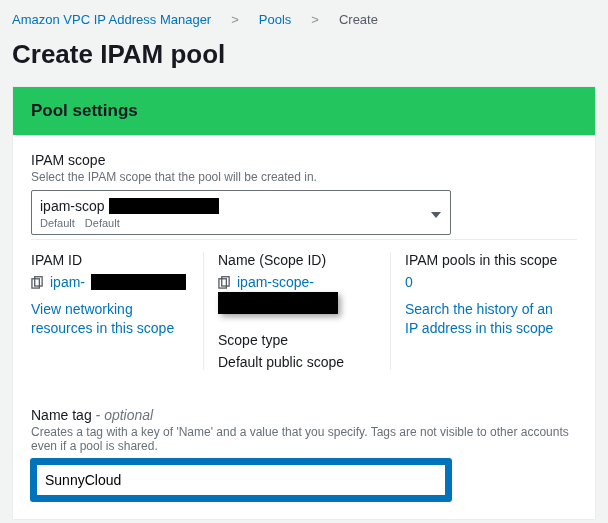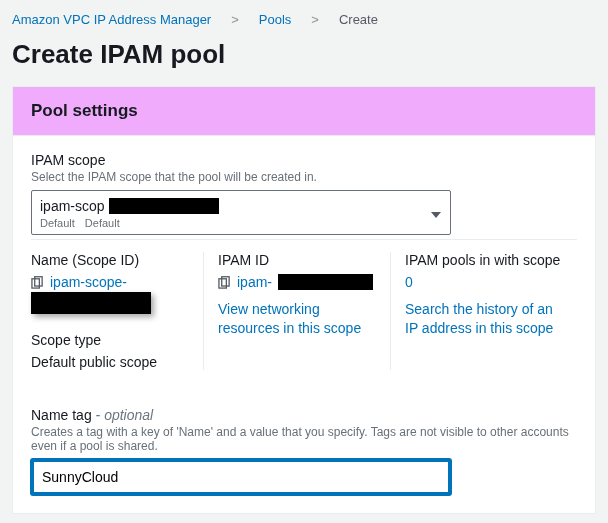--- a/index.html
+++ b/index.html
@@ -3,21 +3,21 @@
 <meta charset="utf-8">
 <style>
   html,body{margin:0;padding:0;font-family:"Amazon Ember","Helvetica Neue",Arial,sans-serif;color:#16191f;background:#f2f3f3;font-size:14px}
   a{color:#0073bb;text-decoration:none;cursor:pointer}
   .page{width:608px;box-sizing:border-box;padding:8px 12px 18px 12px}
   .breadcrumb{font-size:13px;color:#545b64;padding:4px 0 10px 0;display:flex;align-items:center;gap:20px;flex-wrap:wrap}
   .bc-sep{color:#879596}
   .bc-current{color:#545b64}
   h1.page-title{font-size:26px;font-weight:700;margin:2px 0 16px 0;color:#16191f}
   .panel{background:#fff;border:1px solid #eaeded}
-  .panel-header{background:#f0abfc;border-bottom:1px solid #eaeded;padding:14px 18px;font-size:17px;font-weight:700}
+  .panel-header{background:#22c55e;border-bottom:1px solid #eaeded;padding:14px 18px;font-size:17px;font-weight:700}
   .panel-body{padding:14px 18px 18px 18px}
   .field-label{font-size:14px;font-weight:400;margin-top:2px}
   .field-hint{font-size:12px;color:#687078;margin-top:2px}
   .select-wrap{margin-top:6px;position:relative;cursor:pointer}
   .select-box{border:1px solid #687078;border-radius:2px;padding:6px 30px 4px 8px;line-height:1.3}
   .select-main{font-size:14px;color:#16191f;display:flex;align-items:center;gap:4px}
   .select-sub{font-size:11px;color:#687078;display:flex;gap:10px;margin-top:1px}
   .redact{display:inline-block;background:#000;height:14px;vertical-align:middle}
   .caret{position:absolute;right:10px;top:50%;transform:translateY(-50%)}
   .exp-header{display:flex;align-items:center;gap:6px;font-weight:700;font-size:14px;margin:18px 0 8px 0;cursor:pointer;user-select:none}
@@ -25,21 +25,21 @@
   .cols{display:flex;gap:0}
   .col{flex:1;padding-right:14px}
   .col+.col{border-left:1px solid #eaeded;padding-left:14px}
   .col .col-label{font-size:14px;color:#16191f;margin-bottom:6px}
   .val-row{display:flex;align-items:center;gap:6px;font-size:14px}
   .copy-icon{width:13px;height:13px;display:inline-block;color:#545b64}
   .col-link{color:#0073bb;font-size:14px;display:block;margin-top:10px;line-height:1.35}
   .num{color:#0073bb}
   .section-block{margin-top:37px}
   .opt{color:#6e7680;font-style:italic;font-weight:400}
-  input.text-input{width:100%;box-sizing:border-box;border:3px solid #4d7c0f;border-radius:2px;padding:7px 8px;font-size:14px;font-family:inherit;margin-top:6px}
+  input.text-input{width:100%;box-sizing:border-box;border:6px solid #4d7c0f;border-radius:2px;padding:7px 8px;font-size:14px;font-family:inherit;margin-top:6px}
   input.text-input.focused{border-color:#0073bb;box-shadow:0 0 0 1px #0073bb}
   input.text-input::placeholder{color:#687078;font-style:italic}
   .scope-type-val{font-size:14px;margin-top:4px;color:#16191f}
   .black-box{background:#000;display:block;box-shadow:3px 3px 6px rgba(0,0,0,.35)}
 </style>
 </head>
 <body>
 
 <div class="page">
 
@@ -77,52 +77,52 @@
               </svg>
           </span>
         </div>
       </div>
 
       <hr class="divider">
 
       <div class="cols">
 
         <div class="col">
+          <div class="col-label">IPAM ID</div>
+          <div class="val-row">
+            <span class="copy-icon">
+              <svg viewBox="0 0 14 14" width="13" height="13">
+                  <rect x="1" y="3" width="8" height="10" fill="none" stroke="#545b64" stroke-width="1.4"></rect>
+                  <rect x="4" y="0.8" width="8" height="10" fill="none" stroke="#545b64" stroke-width="1.4"></rect>
+                </svg>
+            </span>
+            <a>ipam-</a>
+              <span class="redact" style="width:95px;height:16px"></span>
+          </div>
+          <a class="col-link">View networking resources in this scope</a>
+        </div>
+
+        <div class="col">
           <div class="col-label">Name (Scope ID)</div>
           <div class="val-row">
             <span class="copy-icon">
               <svg viewBox="0 0 14 14" width="13" height="13">
                   <rect x="1" y="3" width="8" height="10" fill="none" stroke="#545b64" stroke-width="1.4"></rect>
                   <rect x="4" y="0.8" width="8" height="10" fill="none" stroke="#545b64" stroke-width="1.4"></rect>
                 </svg>
             </span>
             <a>ipam-scope-</a>
           </div>
           <span class="black-box" style="width:120px;height:22px;margin-top:2px"></span>
           <div class="col-label" style="margin-top:18px">Scope type</div>
           <div class="scope-type-val">Default public scope</div>
         </div>
 
         <div class="col">
-          <div class="col-label">IPAM ID</div>
-          <div class="val-row">
-            <span class="copy-icon">
-              <svg viewBox="0 0 14 14" width="13" height="13">
-                  <rect x="1" y="3" width="8" height="10" fill="none" stroke="#545b64" stroke-width="1.4"></rect>
-                  <rect x="4" y="0.8" width="8" height="10" fill="none" stroke="#545b64" stroke-width="1.4"></rect>
-                </svg>
-            </span>
-            <a>ipam-</a>
-              <span class="redact" style="width:95px;height:16px"></span>
-          </div>
-          <a class="col-link">View networking resources in this scope</a>
-        </div>
-
-        <div class="col">
-          <div class="col-label">IPAM pools in with scope</div>
+          <div class="col-label">IPAM pools in this scope</div>
           <div class="val-row">
               <a class="num">0</a>
             </div>
           <a class="col-link">Search the history of an IP address in this scope</a>
         </div>
       </div>
 
       <div class="section-block">
         <div class="field-label">
           <span>Name tag</span><span class="opt"> - optional</span>

